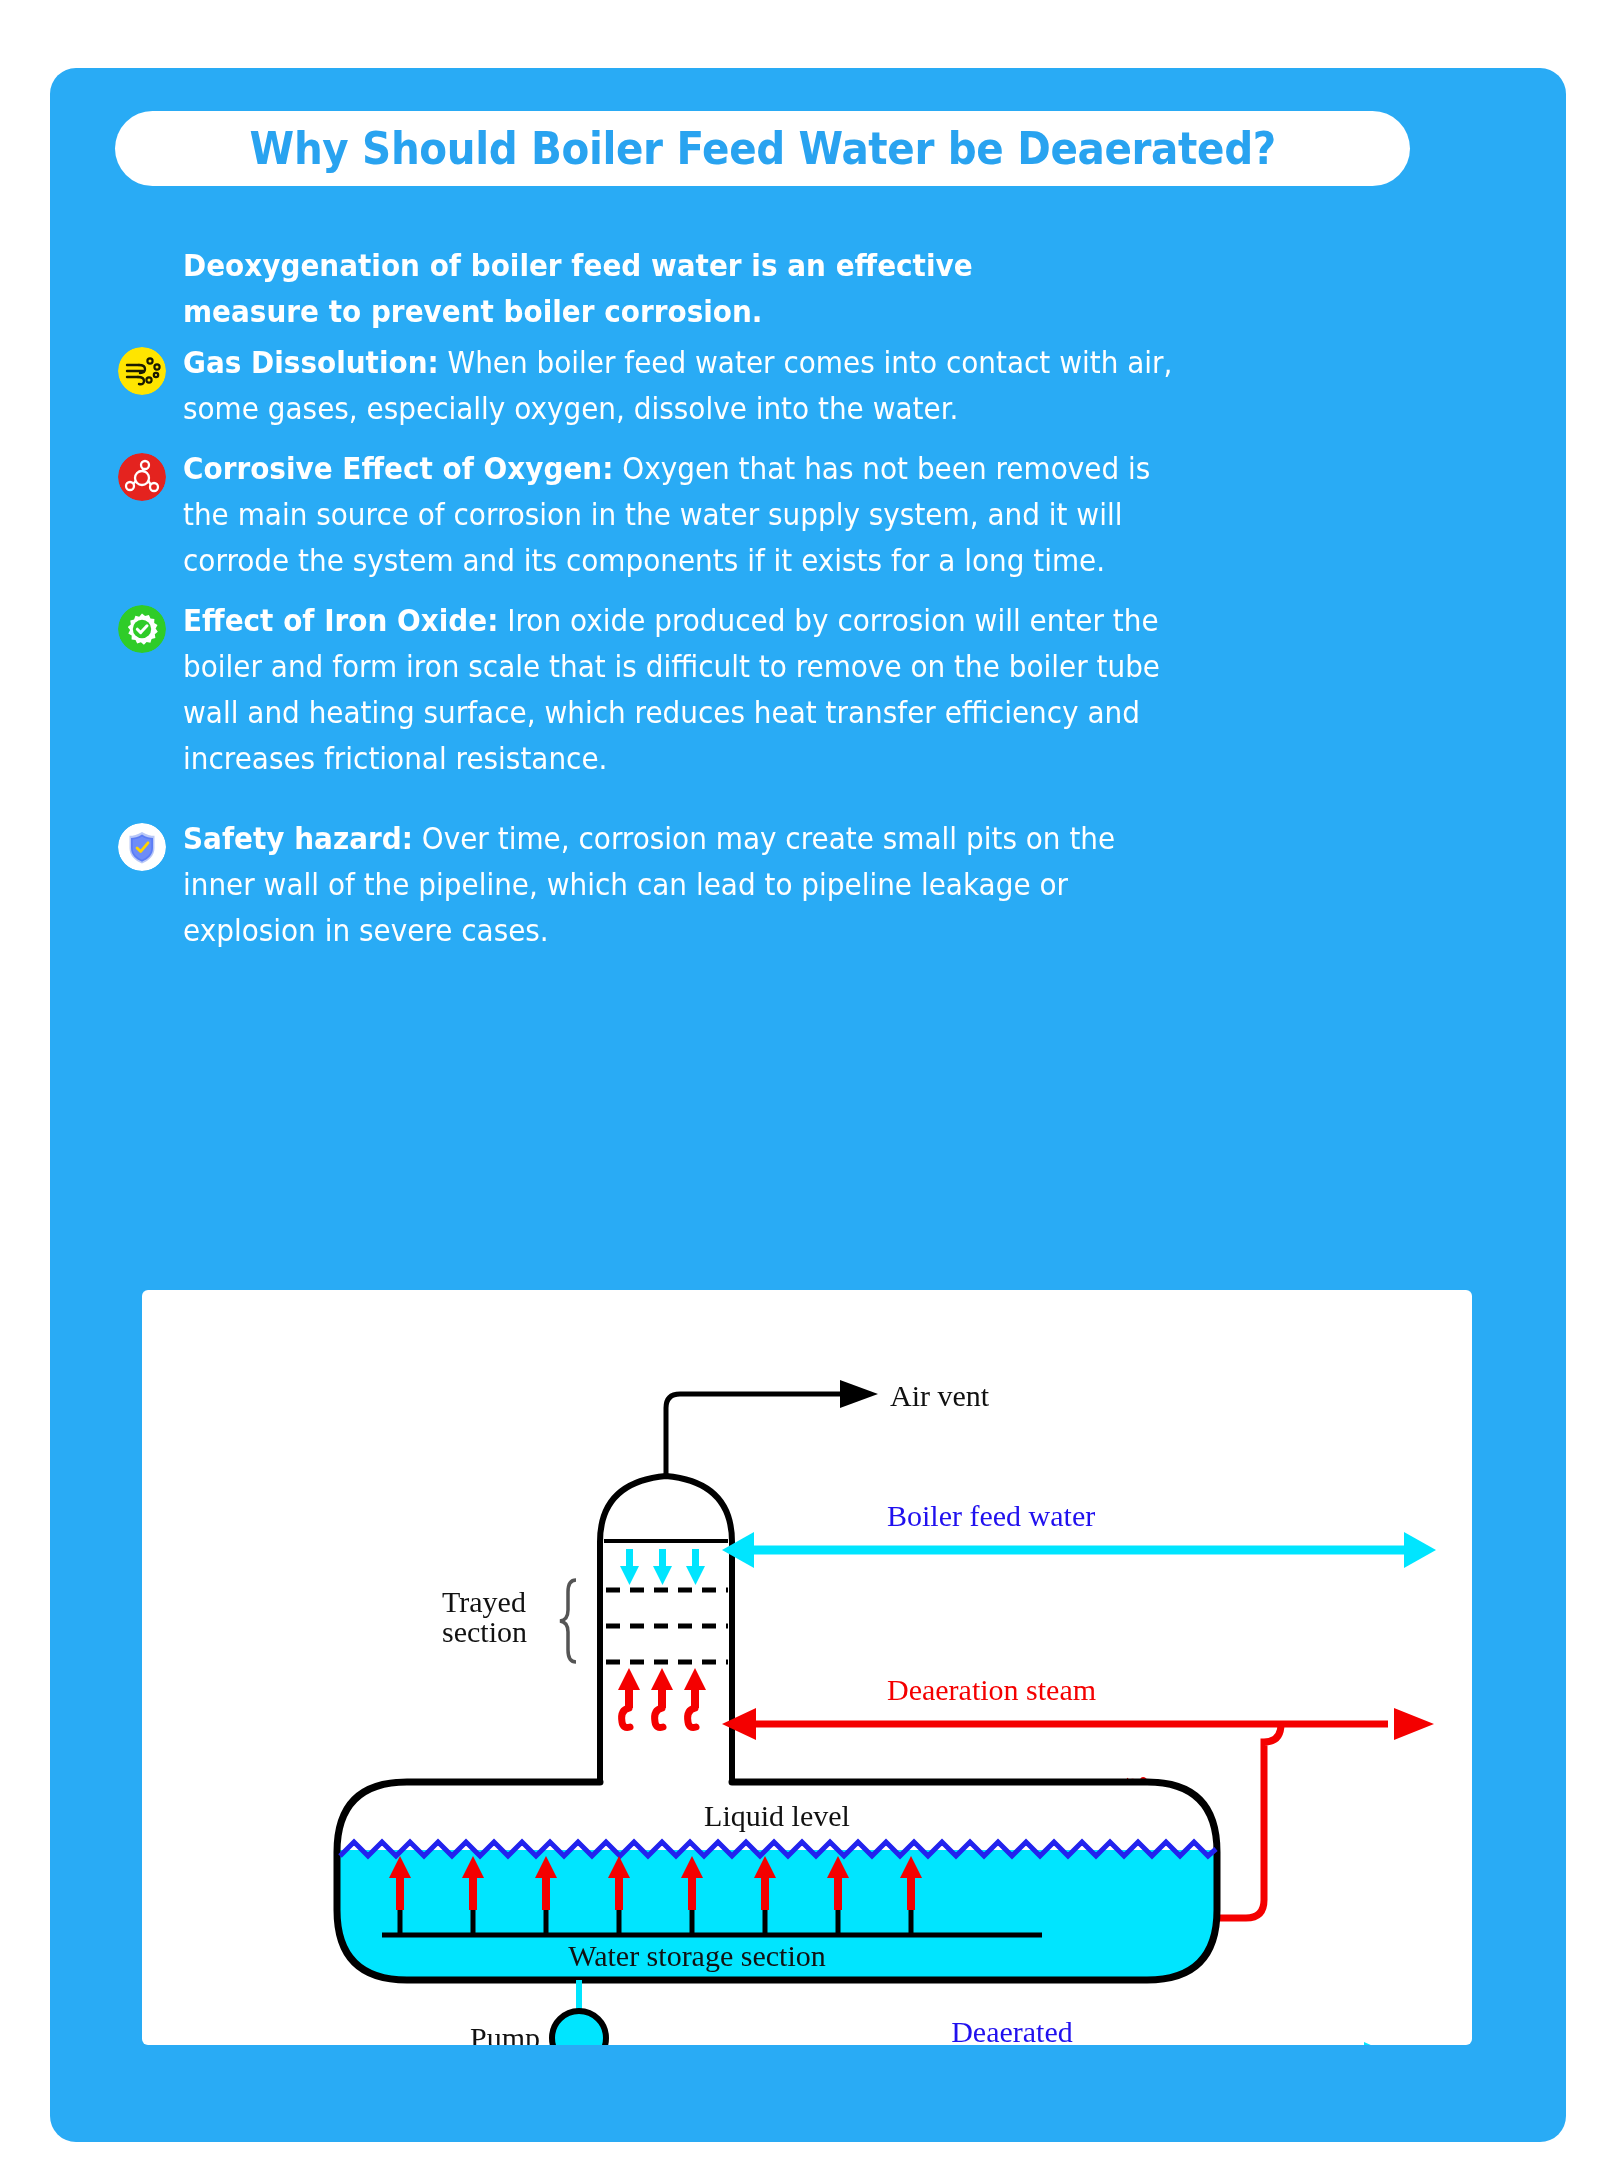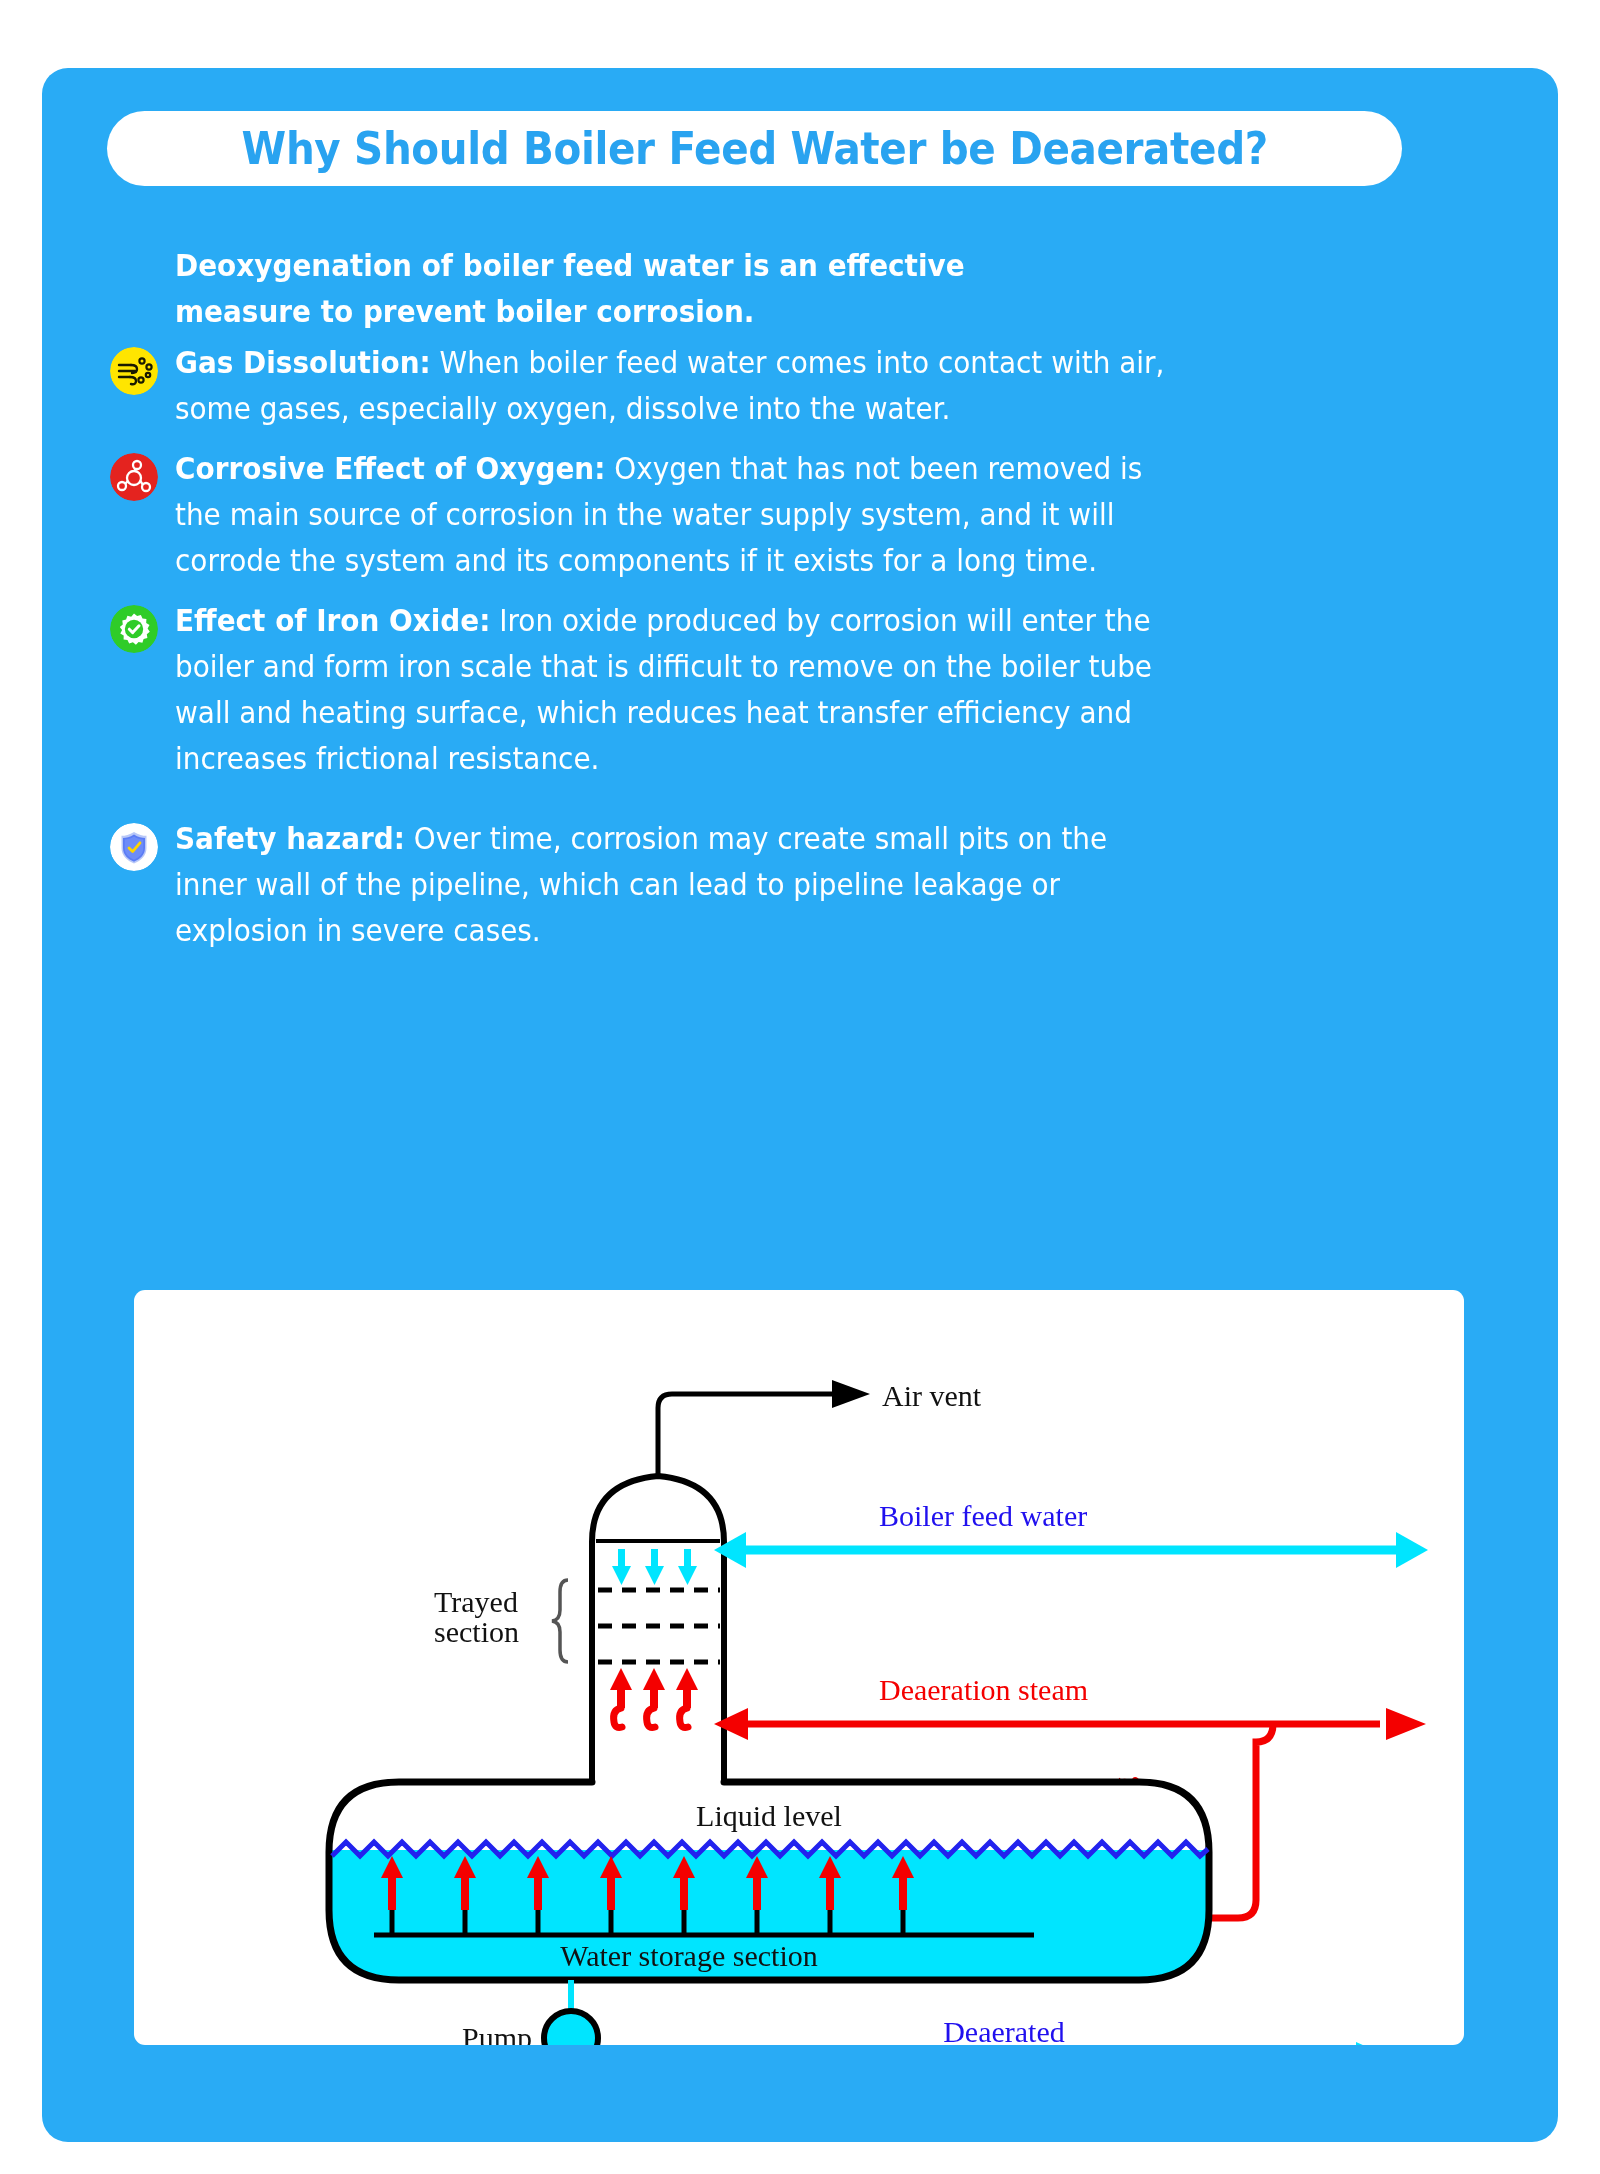--- a/index.html
+++ b/index.html
@@ -9,21 +9,21 @@
   }
   body {
     width: 1600px;
     height: 2174px;
     font-family: "Liberation Sans", sans-serif;
     overflow: hidden;
   }
 
   .poster {
     position: absolute;
-    left: 42px;
+    left: 50px;
     top: 68px;
     width: 1516px;
     height: 2074px;
     background: #29abf5;
     border-radius: 26px;
     box-sizing: border-box;
   }
 
   
   .title-pill {
@@ -104,21 +104,21 @@
   }
 
   
   .diagram-card {
     position: absolute;
     left: 92px;
     top: 1222px;
     width: 1330px;
     height: 755px;
     background: #ffffff;
-    border-radius: 11px;
+    border-radius: 6px;
   }
   .diagram-card svg {
     display: block;
     width: 1330px;
     height: 755px;
   }
   .dlabel {
     font-family: "Liberation Serif", "DejaVu Serif", serif;
     font-size: 30px;
   }

